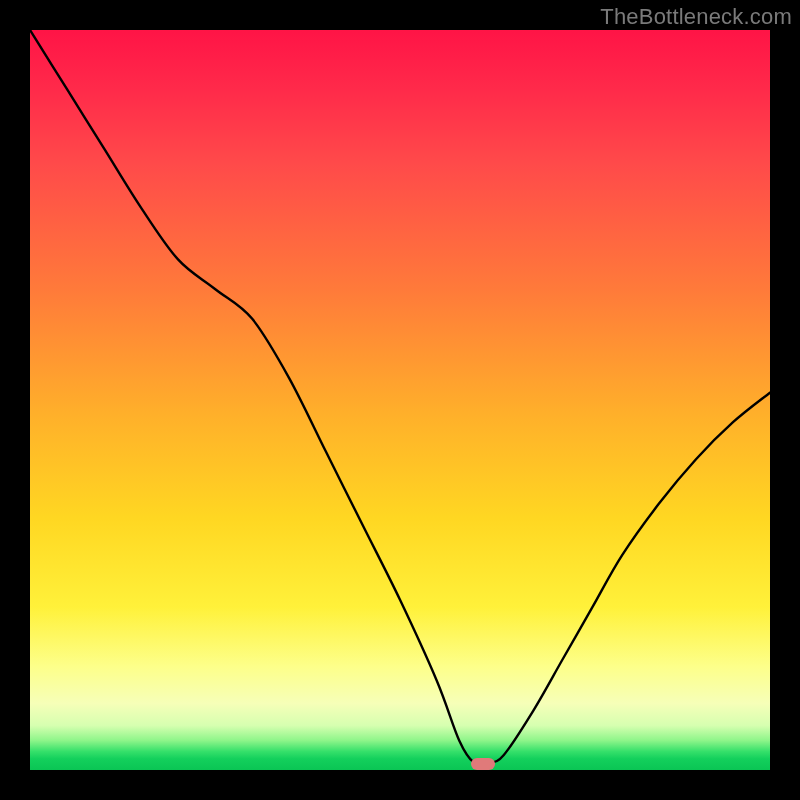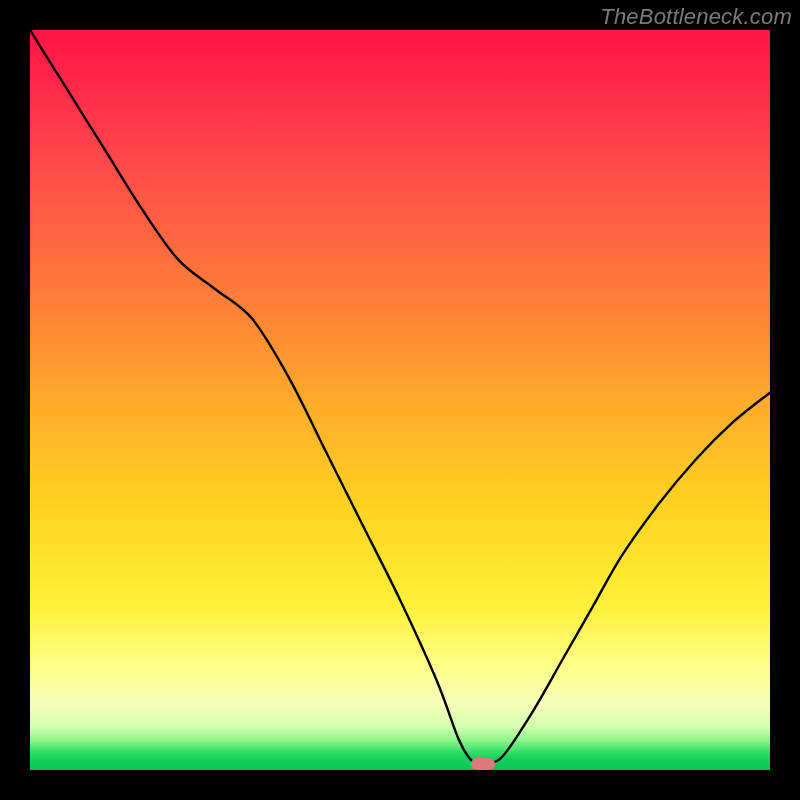--- a/index.html
+++ b/index.html
@@ -9,21 +9,20 @@
     height: 800px;
     background: #000;
     overflow: hidden;
     font-family: Arial, Helvetica, sans-serif;
   }
   .frame {
     position: relative;
     width: 800px;
     height: 800px;
     background: #000;
-    font-style: italic;
   }
   .watermark {
     position: absolute;
     top: 4px;
     right: 8px;
     color: #7a7a7a;
     font-size: 22px;
     font-weight: 500;
     letter-spacing: 0.2px;
     z-index: 10;

